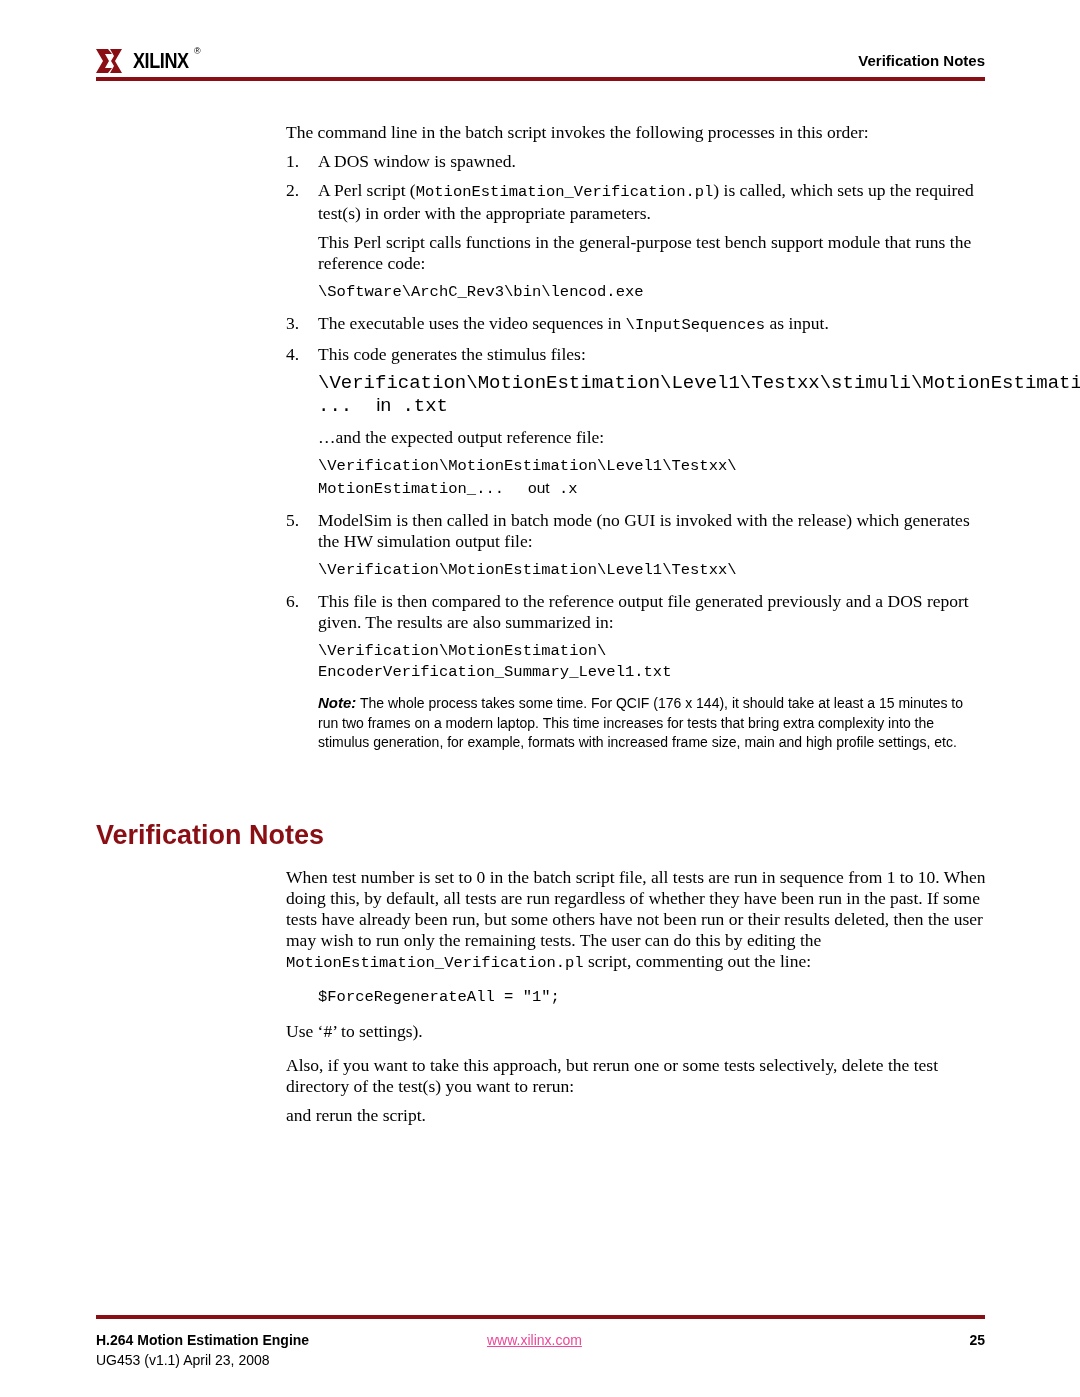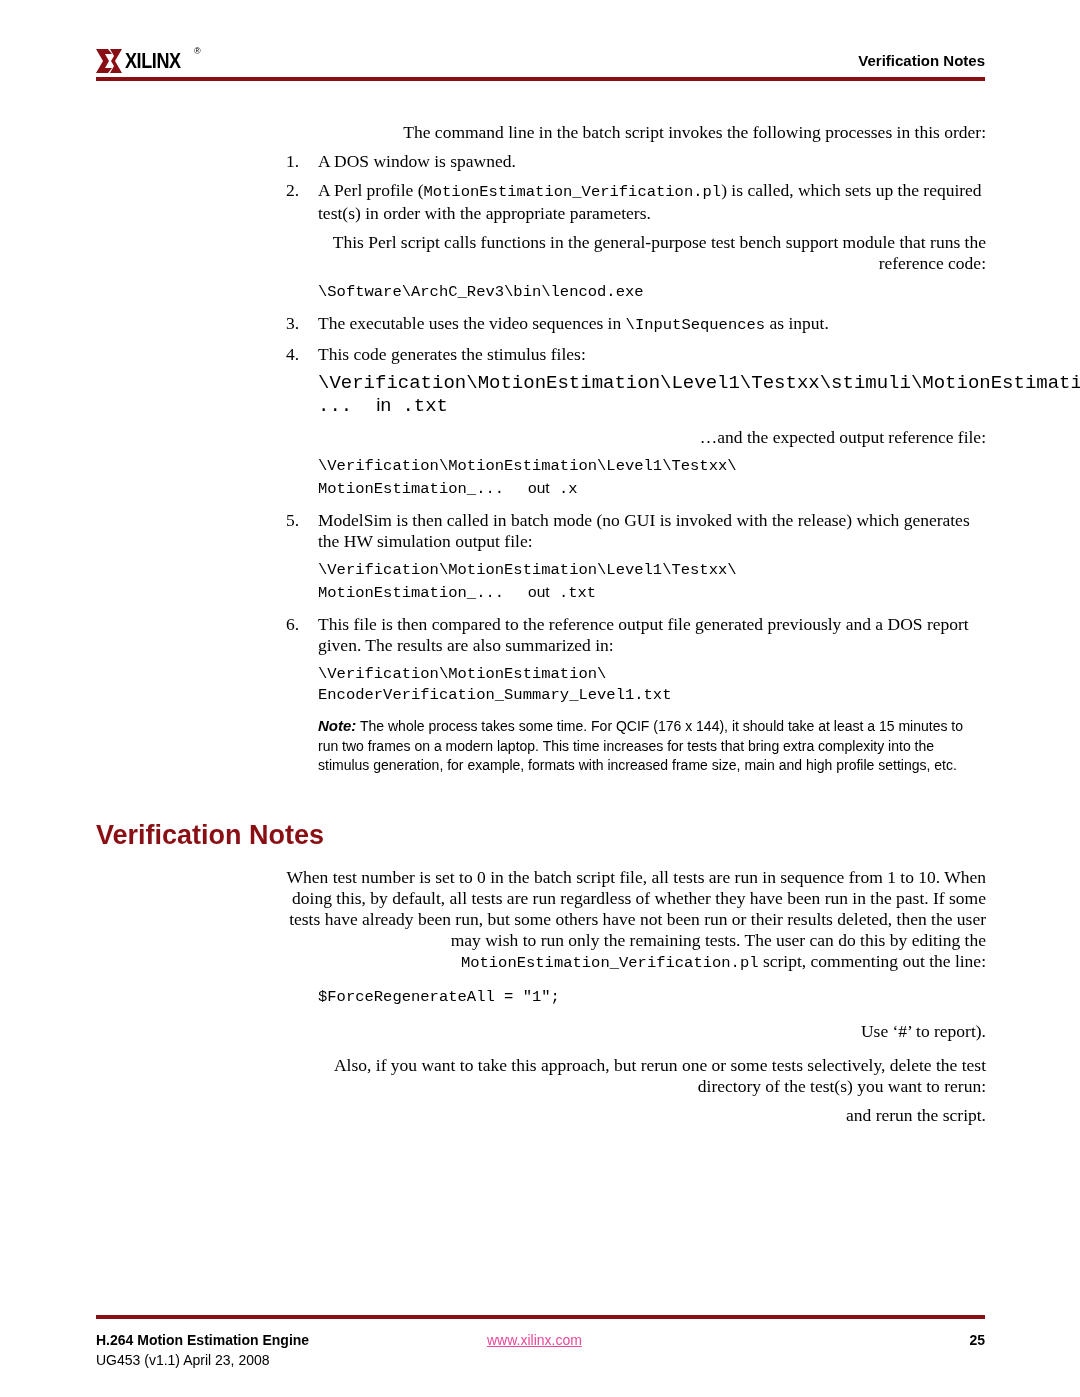--- a/index.html
+++ b/index.html
@@ -1,27 +1,27 @@
 <!DOCTYPE html>
 <html><head>
 <meta charset="utf-8">
 <style>
   html, body { margin: 0; padding: 0; background: #ffffff; }
   body { width: 1080px; height: 1397px; position: relative; overflow: hidden; color: #000; }
 
   .header { position: absolute; left: 96px; top: 44px; width: 889px; height: 36px; }
-  .logo { position: absolute; left: 0; top: 4px; display: flex; align-items: center; }
+  .logo { position: absolute; left: 0; top: 4px; display: flex; align-items: center; gap: 8px; }
   .logo svg { display: block; }
   .logo-text { font-family: "Liberation Sans", sans-serif; font-weight: bold; font-size: 22px; letter-spacing: -0.5px; margin-left: 3px; transform: scaleX(0.82); transform-origin: left center; }
   .logo-reg { font-family: "Liberation Sans", sans-serif; font-size: 9px; position: absolute; left: 98px; top: 2px; }
   .header-title { position: absolute; right: 0; top: 8px; font-family: "Liberation Sans", sans-serif; font-weight: bold; font-size: 15px; }
   .header-rule { position: absolute; left: 96px; top: 77px; width: 889px; height: 4px; background: #8a0f14; }
 
   .content { position: absolute; left: 286px; top: 122px; width: 700px; font-family: "Liberation Serif", serif; font-size: 17.5px; line-height: 21px; }
-  .p { margin: 0 0 8px 0; text-align: right; }
+  .p { margin: 0 0 8px 0; }
   .li { display: flex; margin: 0 0 8px 0; }
   .li .num { width: 32px; flex: none; }
   .li .txt { flex: 1; }
   .indent { margin-left: 32px; }
   .code { font-family: "Liberation Mono", monospace; font-size: 15.5px; }
   .code-sm { font-family: "Liberation Mono", monospace; font-size: 19px; }
   .cb { margin: 0 0 10px 32px; line-height: 21px; }
   .cb .sansfrag { font-family: "Liberation Sans", sans-serif; margin-left: 24px; }
   .note { margin: 10px 0 0 32px; font-family: "Liberation Sans", sans-serif; font-size: 14px; line-height: 19.5px; }
   .note b { font-style: italic; font-size: 15px; }
@@ -56,21 +56,21 @@
 <div class="content">
   <p class="p">The command line in the batch script invokes the following processes in this order:</p>
 
   <div class="li">
     <span class="num">1.</span>
     <span class="txt">A DOS window is spawned.</span>
   </div>
 
   <div class="li">
     <span class="num">2.</span>
-    <span class="txt"><span>A Perl profile (</span><span class="code">MotionEstimation_Verification.pl</span><span>) is called, which sets up the required test(s) in order with the appropriate parameters.</span></span>
+    <span class="txt"><span>A Perl script (</span><span class="code">MotionEstimation_Verification.pl</span><span>) is called, which sets up the required test(s) in order with the appropriate parameters.</span></span>
   </div>
   <p class="p indent">This Perl script calls functions in the general-purpose test bench support module that runs the reference code:</p>
   <div class="cb code">\Software\ArchC_Rev3\bin\lencod.exe</div>
 
   <div class="li">
     <span class="num">3.</span>
     <span class="txt"><span>The executable uses the video sequences in </span><span class="code">\InputSequences</span><span> as input.</span></span>
   </div>
 
   <div class="li">
@@ -86,21 +86,20 @@
     <div>\Verification\MotionEstimation\Level1\Testxx\</div>
     <div><span>MotionEstimation_...</span><span class="sansfrag">out</span><span> .x</span></div>
   </div>
 
   <div class="li">
     <span class="num">5.</span>
     <span class="txt">ModelSim is then called in batch mode (no GUI is invoked with the release) which generates the HW simulation output file:</span>
   </div>
   <div class="cb code">
     <div>\Verification\MotionEstimation\Level1\Testxx\</div>
-    <div><span>MotionEstimation_...</span><span class="sansfrag">out</span><span> .txt</span></div>
   </div>
 
   <div class="li">
     <span class="num">6.</span>
     <span class="txt">This file is then compared to the reference output file generated previously and a DOS report given. The results are also summarized in:</span>
   </div>
   <div class="cb code">
     <div>\Verification\MotionEstimation\</div>
     <div>EncoderVerification_Summary_Level1.txt</div>
   </div>
@@ -109,21 +108,21 @@
     <b>Note:</b>
     <span>The whole process takes some time. For QCIF (176 x 144), it should take at least a 15 minutes to run two frames on a modern laptop. This time increases for tests that bring extra complexity into the stimulus generation, for example, formats with increased frame size, main and high profile settings, etc.</span>
   </div>
 </div>
 
 <div class="section-heading">Verification Notes</div>
 
 <div class="content2">
   <p class="p" style="margin-bottom:13px;"><span>When test number is set to 0 in the batch script file, all tests are run in sequence from 1 to 10. When doing this, by default, all tests are run regardless of whether they have been run in the past. If some tests have already been run, but some others have not been run or their results deleted, then the user may wish to run only the remaining tests. The user can do this by editing the </span><span class="code">MotionEstimation_Verification.pl</span><span> script, commenting out the line:</span></p>
   <div class="code" style="margin:0 0 13px 32px;">$ForceRegenerateAll = "1";</div>
-  <p class="p" style="margin-bottom:13px;">Use ‘#’ to report).</p>
+  <p class="p" style="margin-bottom:13px;">Use ‘#’ to settings).</p>
   <p class="p" style="">Also, if you want to take this approach, but rerun one or some tests selectively, delete the test directory of the test(s) you want to rerun:</p>
   <p class="p">and rerun the script.</p>
 </div>
 
 <div class="footer-rule"></div>
 <div class="footer">
   <span class="doc-title">H.264 Motion Estimation Engine</span>
   <span class="doc-id">UG453 (v1.1) April 23, 2008</span>
   <a class="link">www.xilinx.com</a>
   <span class="page">25</span>

